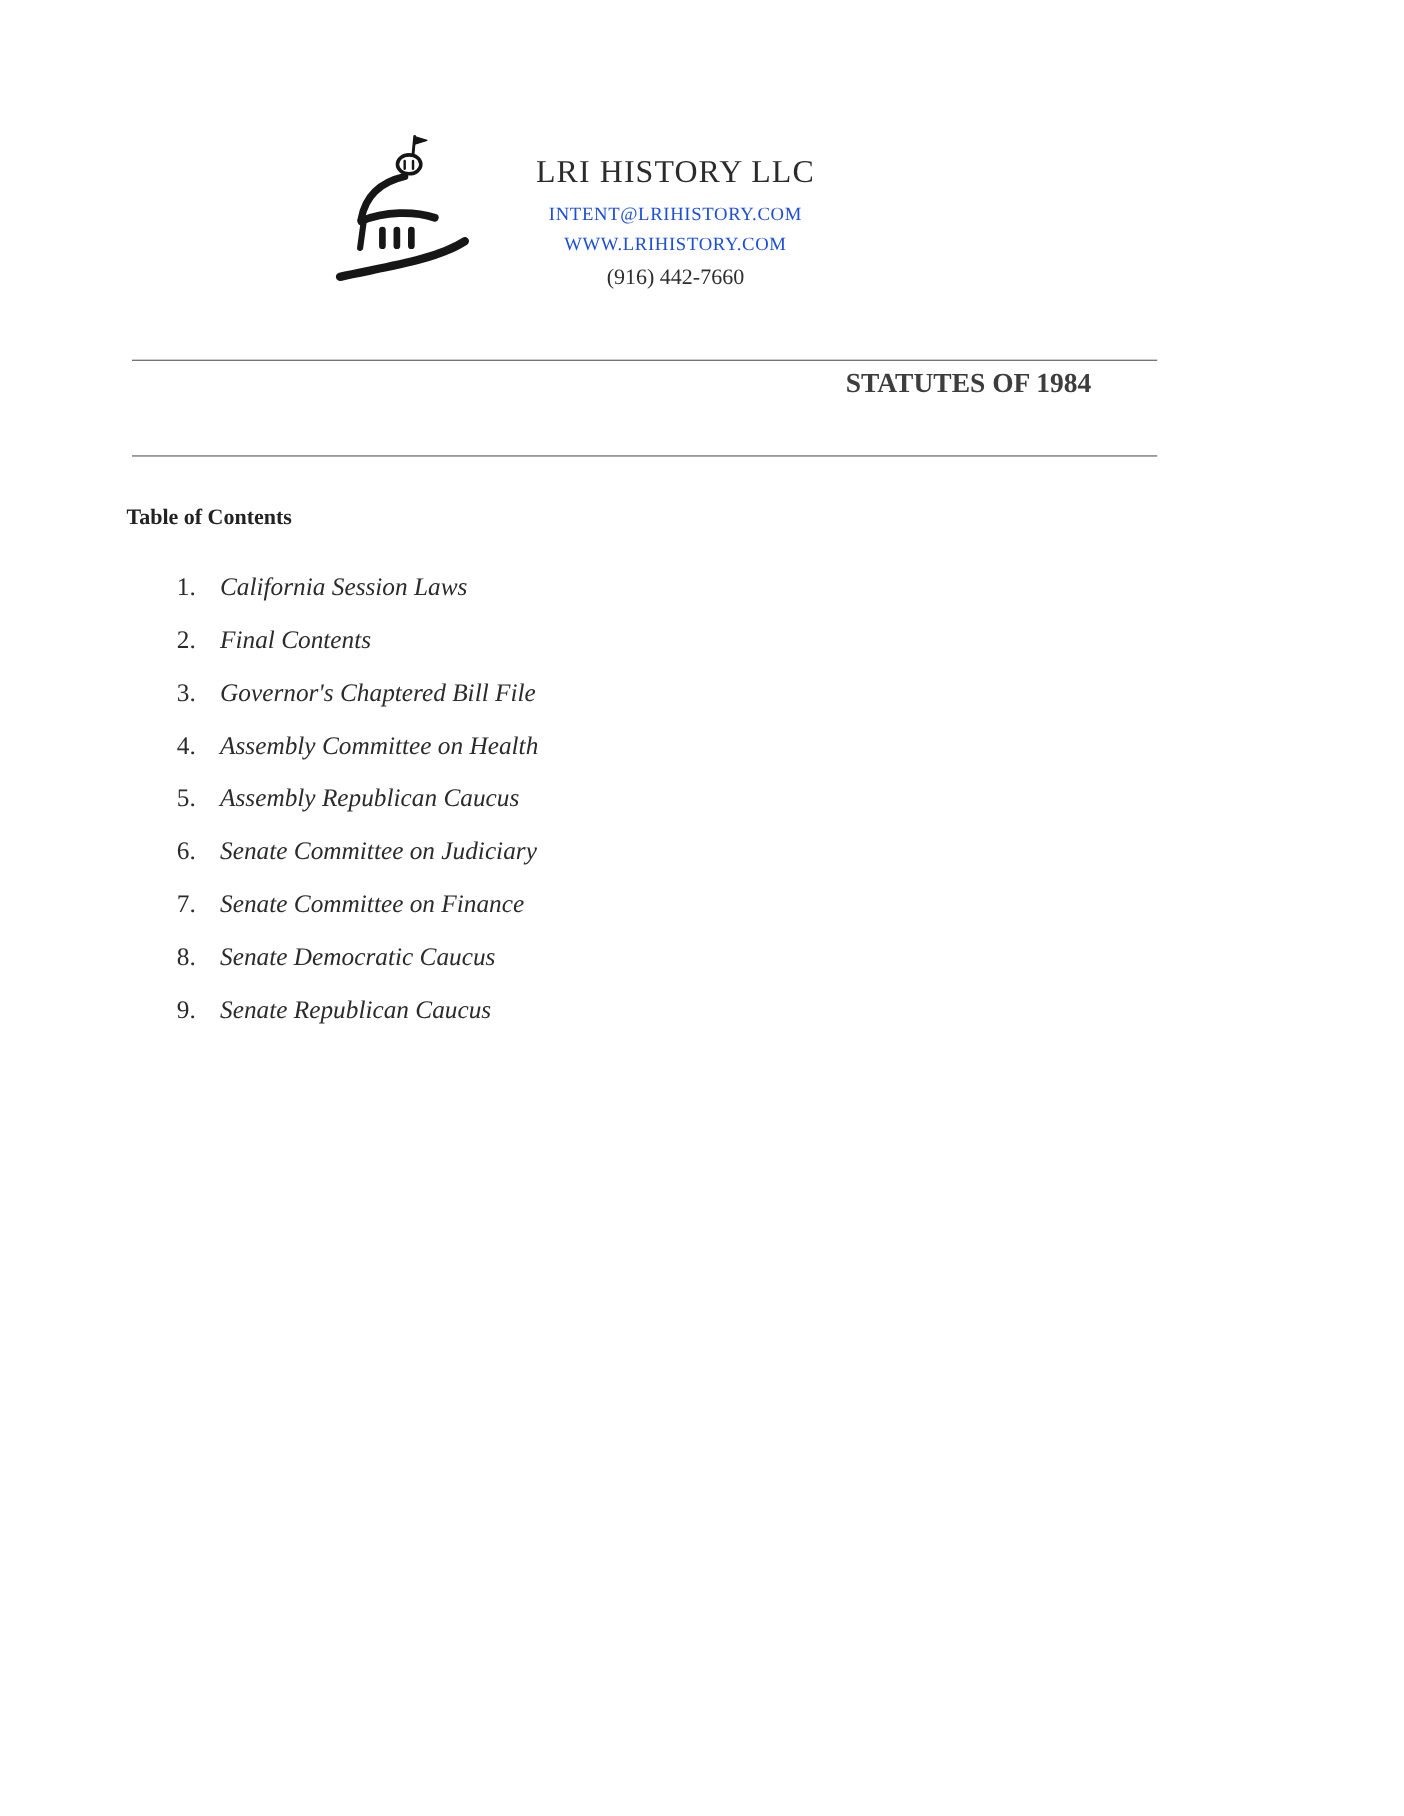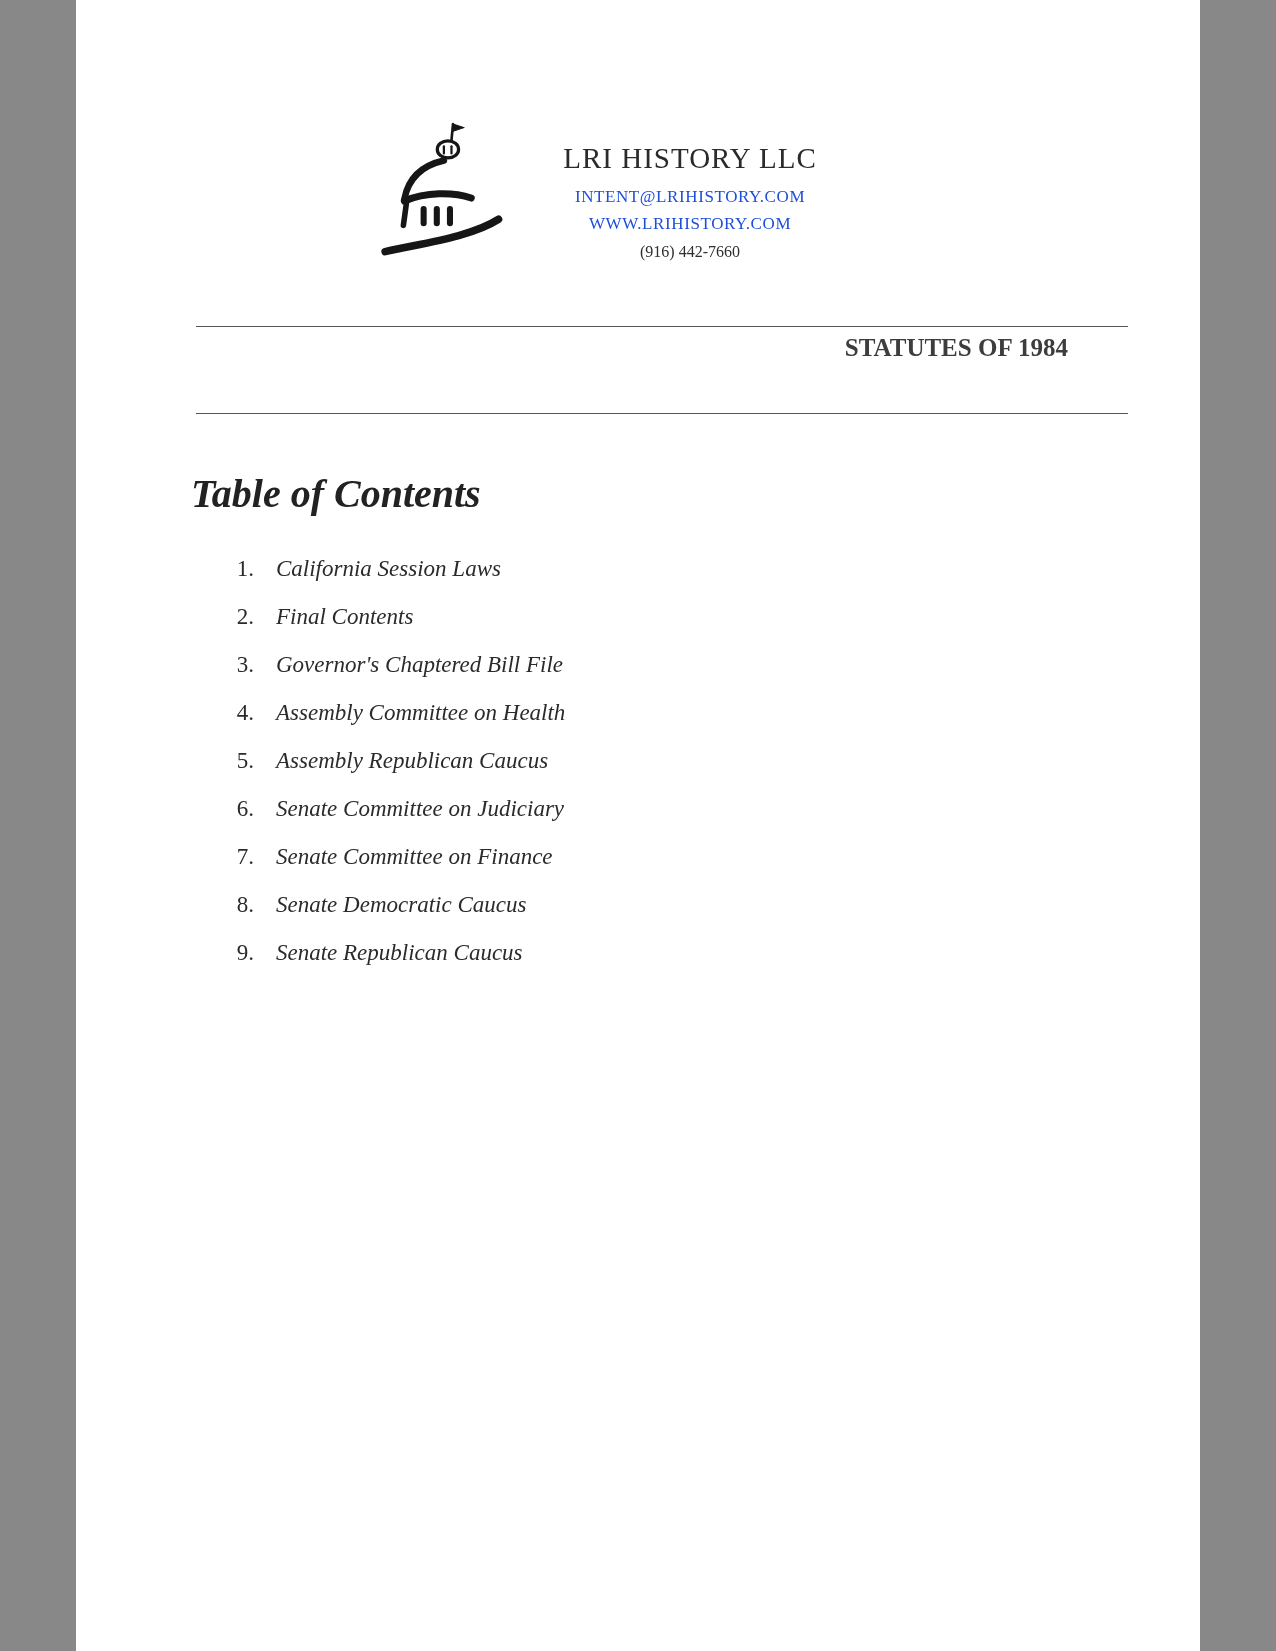--- a/index.html
+++ b/index.html
@@ -1,18 +1,18 @@
 <!DOCTYPE html>
 <html><head>
 <meta charset="utf-8">
 <style>
   html, body { margin: 0; padding: 0; background: #888; }
   .page {
     position: relative;
-    width: 1124px;
+    width: 1276px;
     height: 1651px;
     margin: 0 auto;
     background: #ffffff;
     box-sizing: border-box;
     font-family: "Liberation Serif", "DejaVu Serif", serif;
     color: #262626;
     overflow: hidden;
   }
   .content {
     margin-left: 120px;
@@ -41,21 +41,21 @@
     white-space: pre;
   }
   .contact-line {
     font-size: 17px;
     letter-spacing: 0.6px;
     color: #1d4ed8;
     margin: 7px 0;
     white-space: pre;
   }
   .phone-line {
-    font-size: 16px;
+    font-size: 20px;
     color: #2e2e2e;
     margin-top: 9px;
     white-space: pre;
   }
 
   
   .rule {
     border: none;
     border-top: 1.4px solid #555;
     margin: 0;
@@ -73,26 +73,25 @@
   .title-line {
     font-weight: bold;
     font-size: 25px;
     line-height: 42px;
     color: #3d3d3d;
     white-space: pre;
   }
 
   
   .toc-heading {
-    margin-top: 56px;
+    margin-top: 44px;
     margin-left: -5px;
     font-weight: bold;
-    font-size: 40px;
+    font-size: 20px;
     color: #222;
-    font-style: italic;
   }
   .toc-list {
     list-style: none;
     margin: 40px 0 0 0;
     padding: 0;
   }
   .toc-item {
     display: flex;
     align-items: baseline;
     font-size: 23px;

